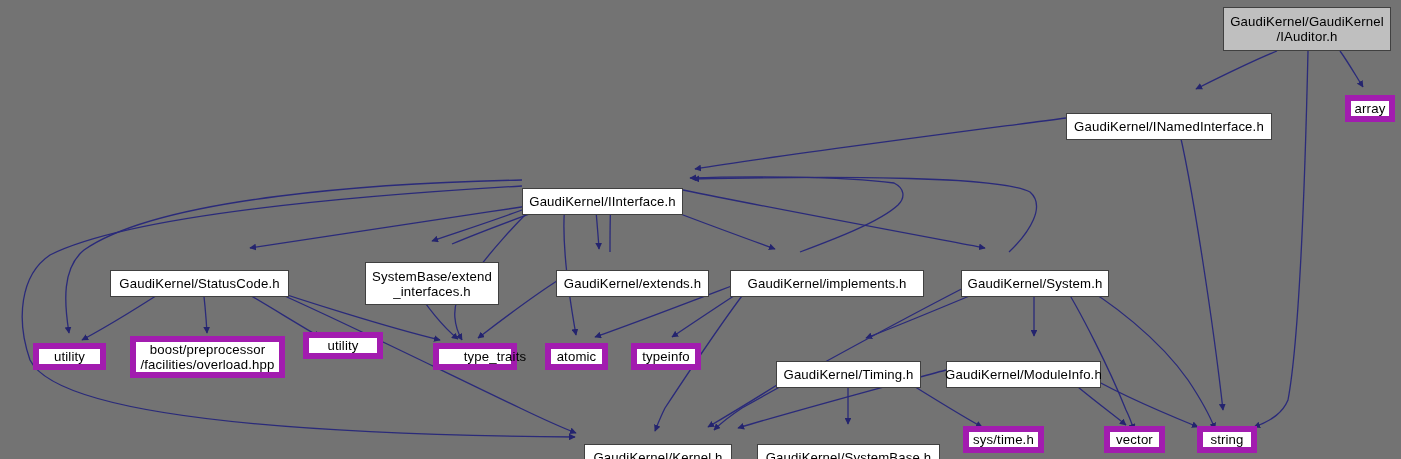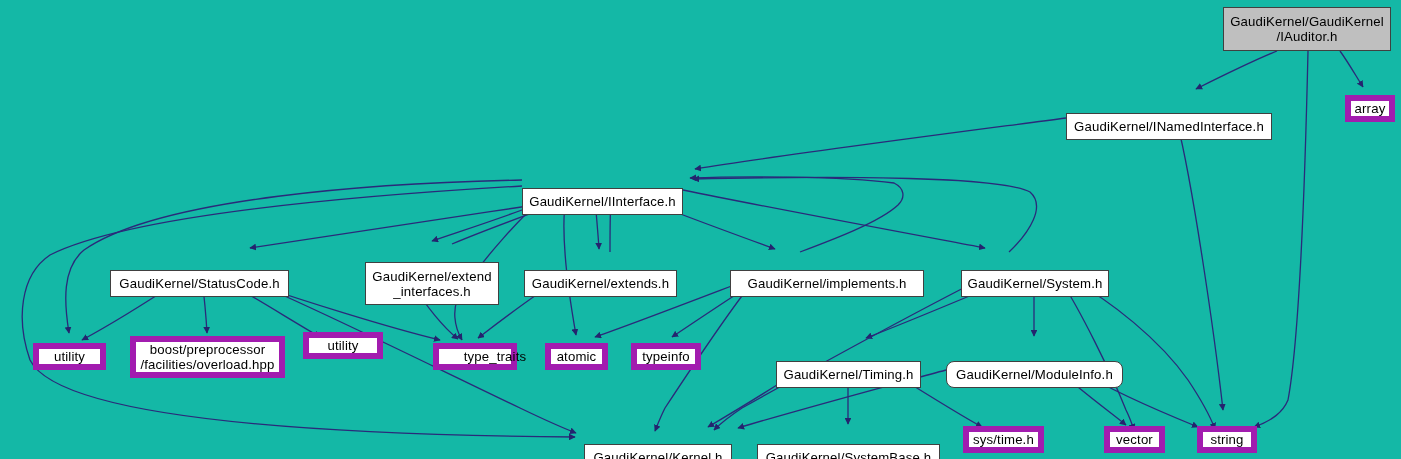--- a/index.html
+++ b/index.html
@@ -4,21 +4,21 @@
 <style>
   html, body {
     margin: 0;
     padding: 0;
     background: #ffffff;
   }
   #graph-root {
     position: relative;
     width: 1401px;
     height: 459px;
-    background: #14b8a6;
+    background: #737373;
     font-family: "Liberation Sans", sans-serif;
     overflow: hidden;
   }
   svg#edges {
     position: absolute;
     left: 0;
     top: 0;
     width: 1401px;
     height: 459px;
   }
@@ -101,33 +101,33 @@
         <path d="M 1078,370 C 1110,390 1166,414 1198,427" fill="none" stroke="#2a2a7a" stroke-width="1.3" marker-end="url(#arrow)"></path>
       </g>
   </svg>
   <div id="node-layer">
       <div class="node root" style="left: 1223px; top: 7px; width: 168px; height: 44px;"><span>GaudiKernel/GaudiKernel
 /IAuditor.h</span></div>
       <div class="node hdr" style="left: 1066px; top: 95px; width: 206px; height: 27px;"><span>GaudiKernel/INamedInterface.h</span></div>
       <div class="node sys" style="left: 1345px; top: 95px; width: 50px; height: 27px;"><span>array</span></div>
       <div class="node hdr" style="left: 522px; top: 170px; width: 161px; height: 27px;"><span>GaudiKernel/IInterface.h</span></div>
       <div class="node hdr" style="left: 110px; top: 252px; width: 179px; height: 27px;"><span>GaudiKernel/StatusCode.h</span></div>
-      <div class="node hdr" style="left: 365px; top: 244px; width: 134px; height: 43px;"><span>GaudiKernel/extend
+      <div class="node hdr" style="left: 365px; top: 244px; width: 134px; height: 43px;"><span>SystemBase/extend
 _interfaces.h</span></div>
-      <div class="node hdr" style="left: 524px; top: 252px; width: 153px; height: 27px; text-align: right;"><span>GaudiKernel/extends.h</span></div>
+      <div class="node hdr" style="left: 556px; top: 252px; width: 153px; height: 27px; text-align: right;"><span>GaudiKernel/extends.h</span></div>
       <div class="node hdr" style="left: 730px; top: 252px; width: 194px; height: 27px;"><span>GaudiKernel/implements.h</span></div>
       <div class="node hdr" style="left: 961px; top: 252px; width: 148px; height: 27px;"><span>GaudiKernel/System.h</span></div>
       <div class="node sys" style="left: 33px; top: 343px; width: 73px; height: 27px;"><span>utility</span></div>
       <div class="node sys" style="left: 130px; top: 336px; width: 155px; height: 42px;"><span>boost/preprocessor
 /facilities/overload.hpp</span></div>
       <div class="node sys" style="left: 303px; top: 332px; width: 80px; height: 27px;"><span>utility</span></div>
       <div class="node sys" style="left: 433px; top: 343px; width: 84px; height: 27px; padding-left: 40px;"><span>type_traits</span></div>
       <div class="node sys" style="left: 545px; top: 343px; width: 63px; height: 27px;"><span>atomic</span></div>
       <div class="node sys" style="left: 631px; top: 343px; width: 70px; height: 27px;"><span>typeinfo</span></div>
       <div class="node hdr" style="left: 776px; top: 343px; width: 145px; height: 27px;"><span>GaudiKernel/Timing.h</span></div>
-      <div class="node hdr" style="left: 946px; top: 343px; width: 177px; height: 27px; border-radius: 8px;"><span>GaudiKernel/ModuleInfo.h</span></div>
+      <div class="node hdr" style="left: 946px; top: 343px; width: 155px; height: 27px;"><span>GaudiKernel/ModuleInfo.h</span></div>
       <div class="node hdr" style="left: 584px; top: 426px; width: 148px; height: 27px;"><span>GaudiKernel/Kernel.h</span></div>
       <div class="node hdr" style="left: 757px; top: 426px; width: 183px; height: 27px;"><span>GaudiKernel/SystemBase.h</span></div>
       <div class="node sys" style="left: 963px; top: 426px; width: 81px; height: 27px; align-items: center;"><span>sys/time.h</span></div>
       <div class="node sys" style="left: 1104px; top: 426px; width: 61px; height: 27px;"><span>vector</span></div>
       <div class="node sys" style="left: 1197px; top: 426px; width: 60px; height: 27px;"><span>string</span></div>
     </div>
 </div>
 
 </body></html>

